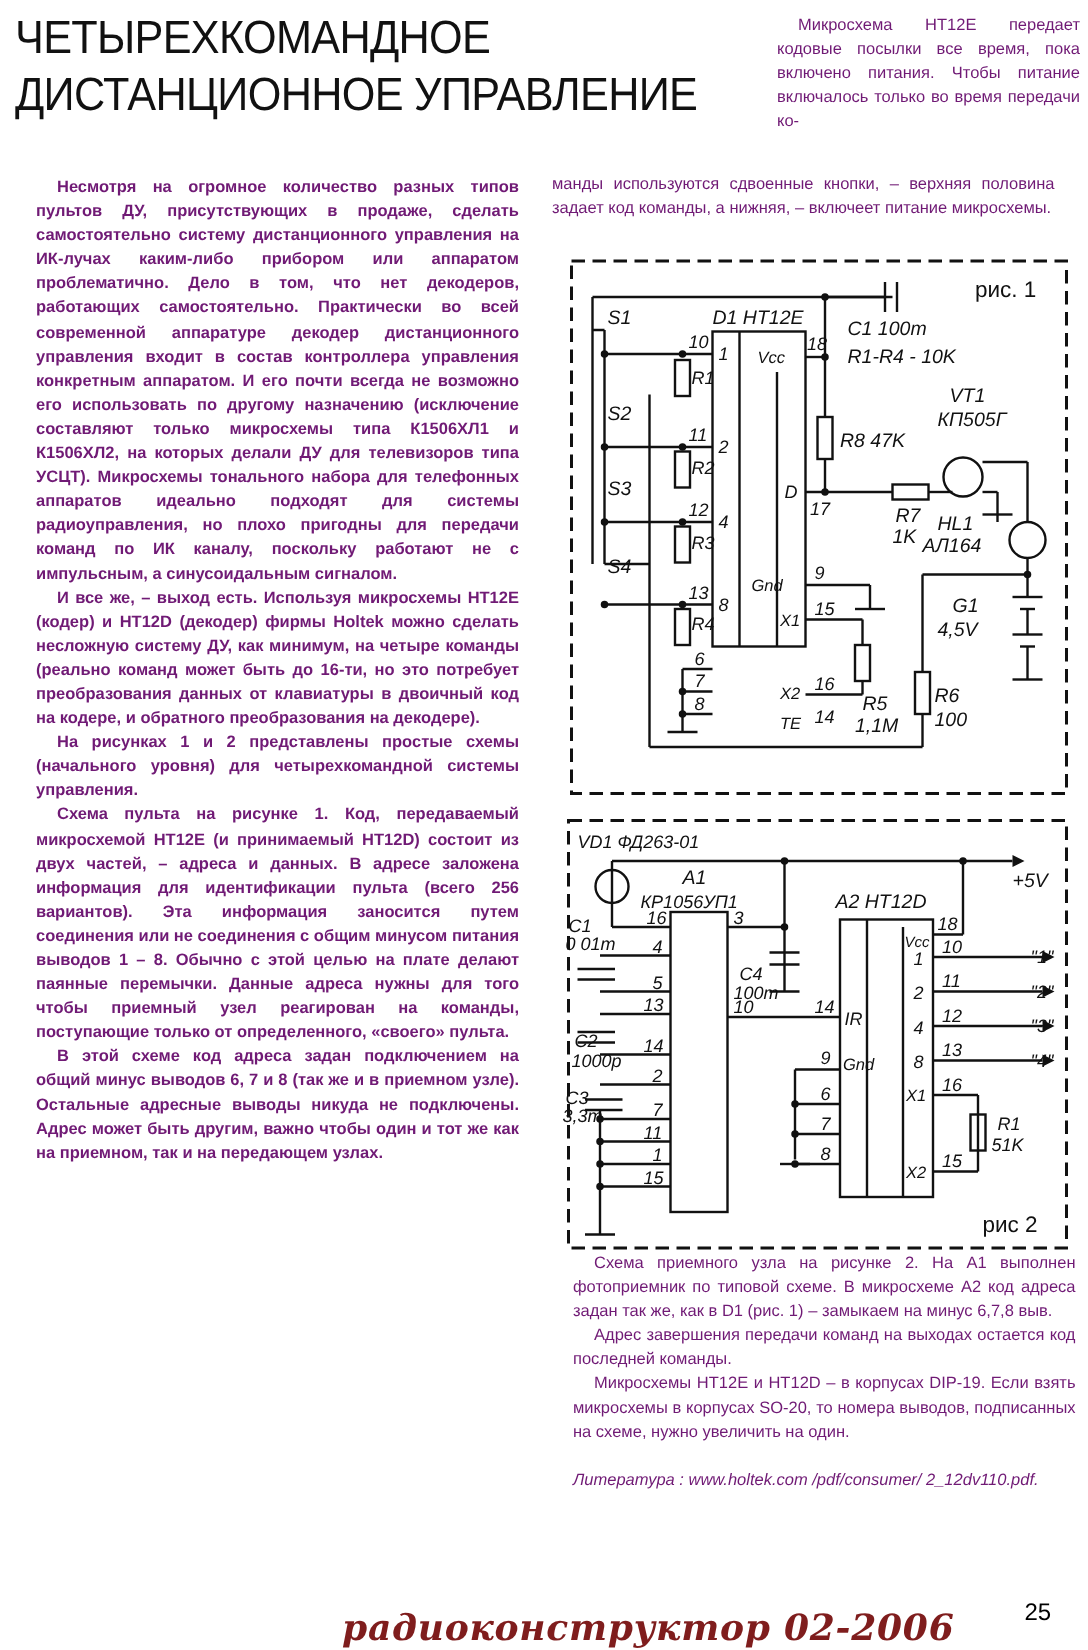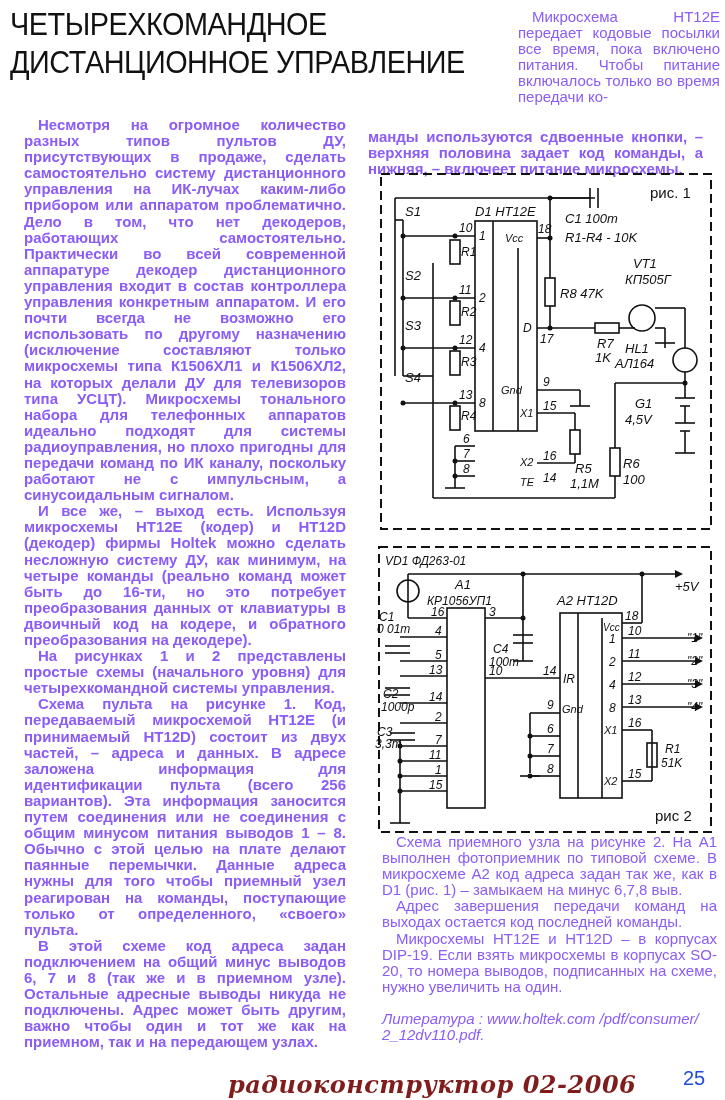--- a/index.html
+++ b/index.html
@@ -1,31 +1,31 @@
 <!DOCTYPE html>
 <html><head>
 <meta charset="utf-8">
 <style>
   html,body{margin:0;padding:0;background:#fff;}
   body{width:725px;height:1100px;position:relative;overflow:hidden;color:#1a1a1a;
        font-family:"Liberation Sans",sans-serif;}
   .title{position:absolute;left:10px;top:6px;font-family:"Liberation Sans",sans-serif;
          font-size:31px;line-height:38px;font-weight:normal;letter-spacing:-0.5px;color:#111;
          transform:scaleX(0.93);transform-origin:left top;white-space:nowrap;}
-  .col{position:absolute;font-size:15px;line-height:16.1px;text-align:justify;color:#8b5cf6;}
+  .col{position:absolute;font-size:11px;line-height:16.1px;text-align:justify;color:#701a75;}
   .col p{margin:0;text-indent:14px;}
   .col p.noind{text-indent:0;}
   #col-left{left:24px;top:117px;width:322px;font-weight:bold;}
   #col-right-top{left:518px;top:9px;width:202px;text-align:justify;}
-  #col-right-top2{left:368px;top:129px;width:335px;font-weight:bold;}
+  #col-right-top2{left:368px;top:115px;width:335px;}
   #col-right-bot{left:368px;top:834px;width:335px;margin-left:14px;}
   .lit{margin-top:16px !important;font-style:italic;text-indent:0 !important;text-align:left;}
   .footer-mag{position:absolute;left:228px;top:1070px;font-family:"DejaVu Serif",serif;
               font-style:italic;font-weight:bold;font-size:24px;color:#7f1d1d;letter-spacing:0.5px;}
-  .footer-page{position:absolute;left:683px;top:1067px;font-size:20px;color:#1d4ed8;}
+  .footer-page{position:absolute;left:683px;top:1067px;font-size:16px;color:#000000;}
   svg{position:absolute;}
   svg text{font-family:"Liberation Sans",sans-serif;font-style:italic;fill:#111;}
 </style>
 </head>
 <body>
 
 <div class="title">
   <div>ЧЕТЫРЕХКОМАНДНОЕ</div>
   <div>ДИСТАНЦИОННОЕ УПРАВЛЕНИЕ</div>
 </div>

